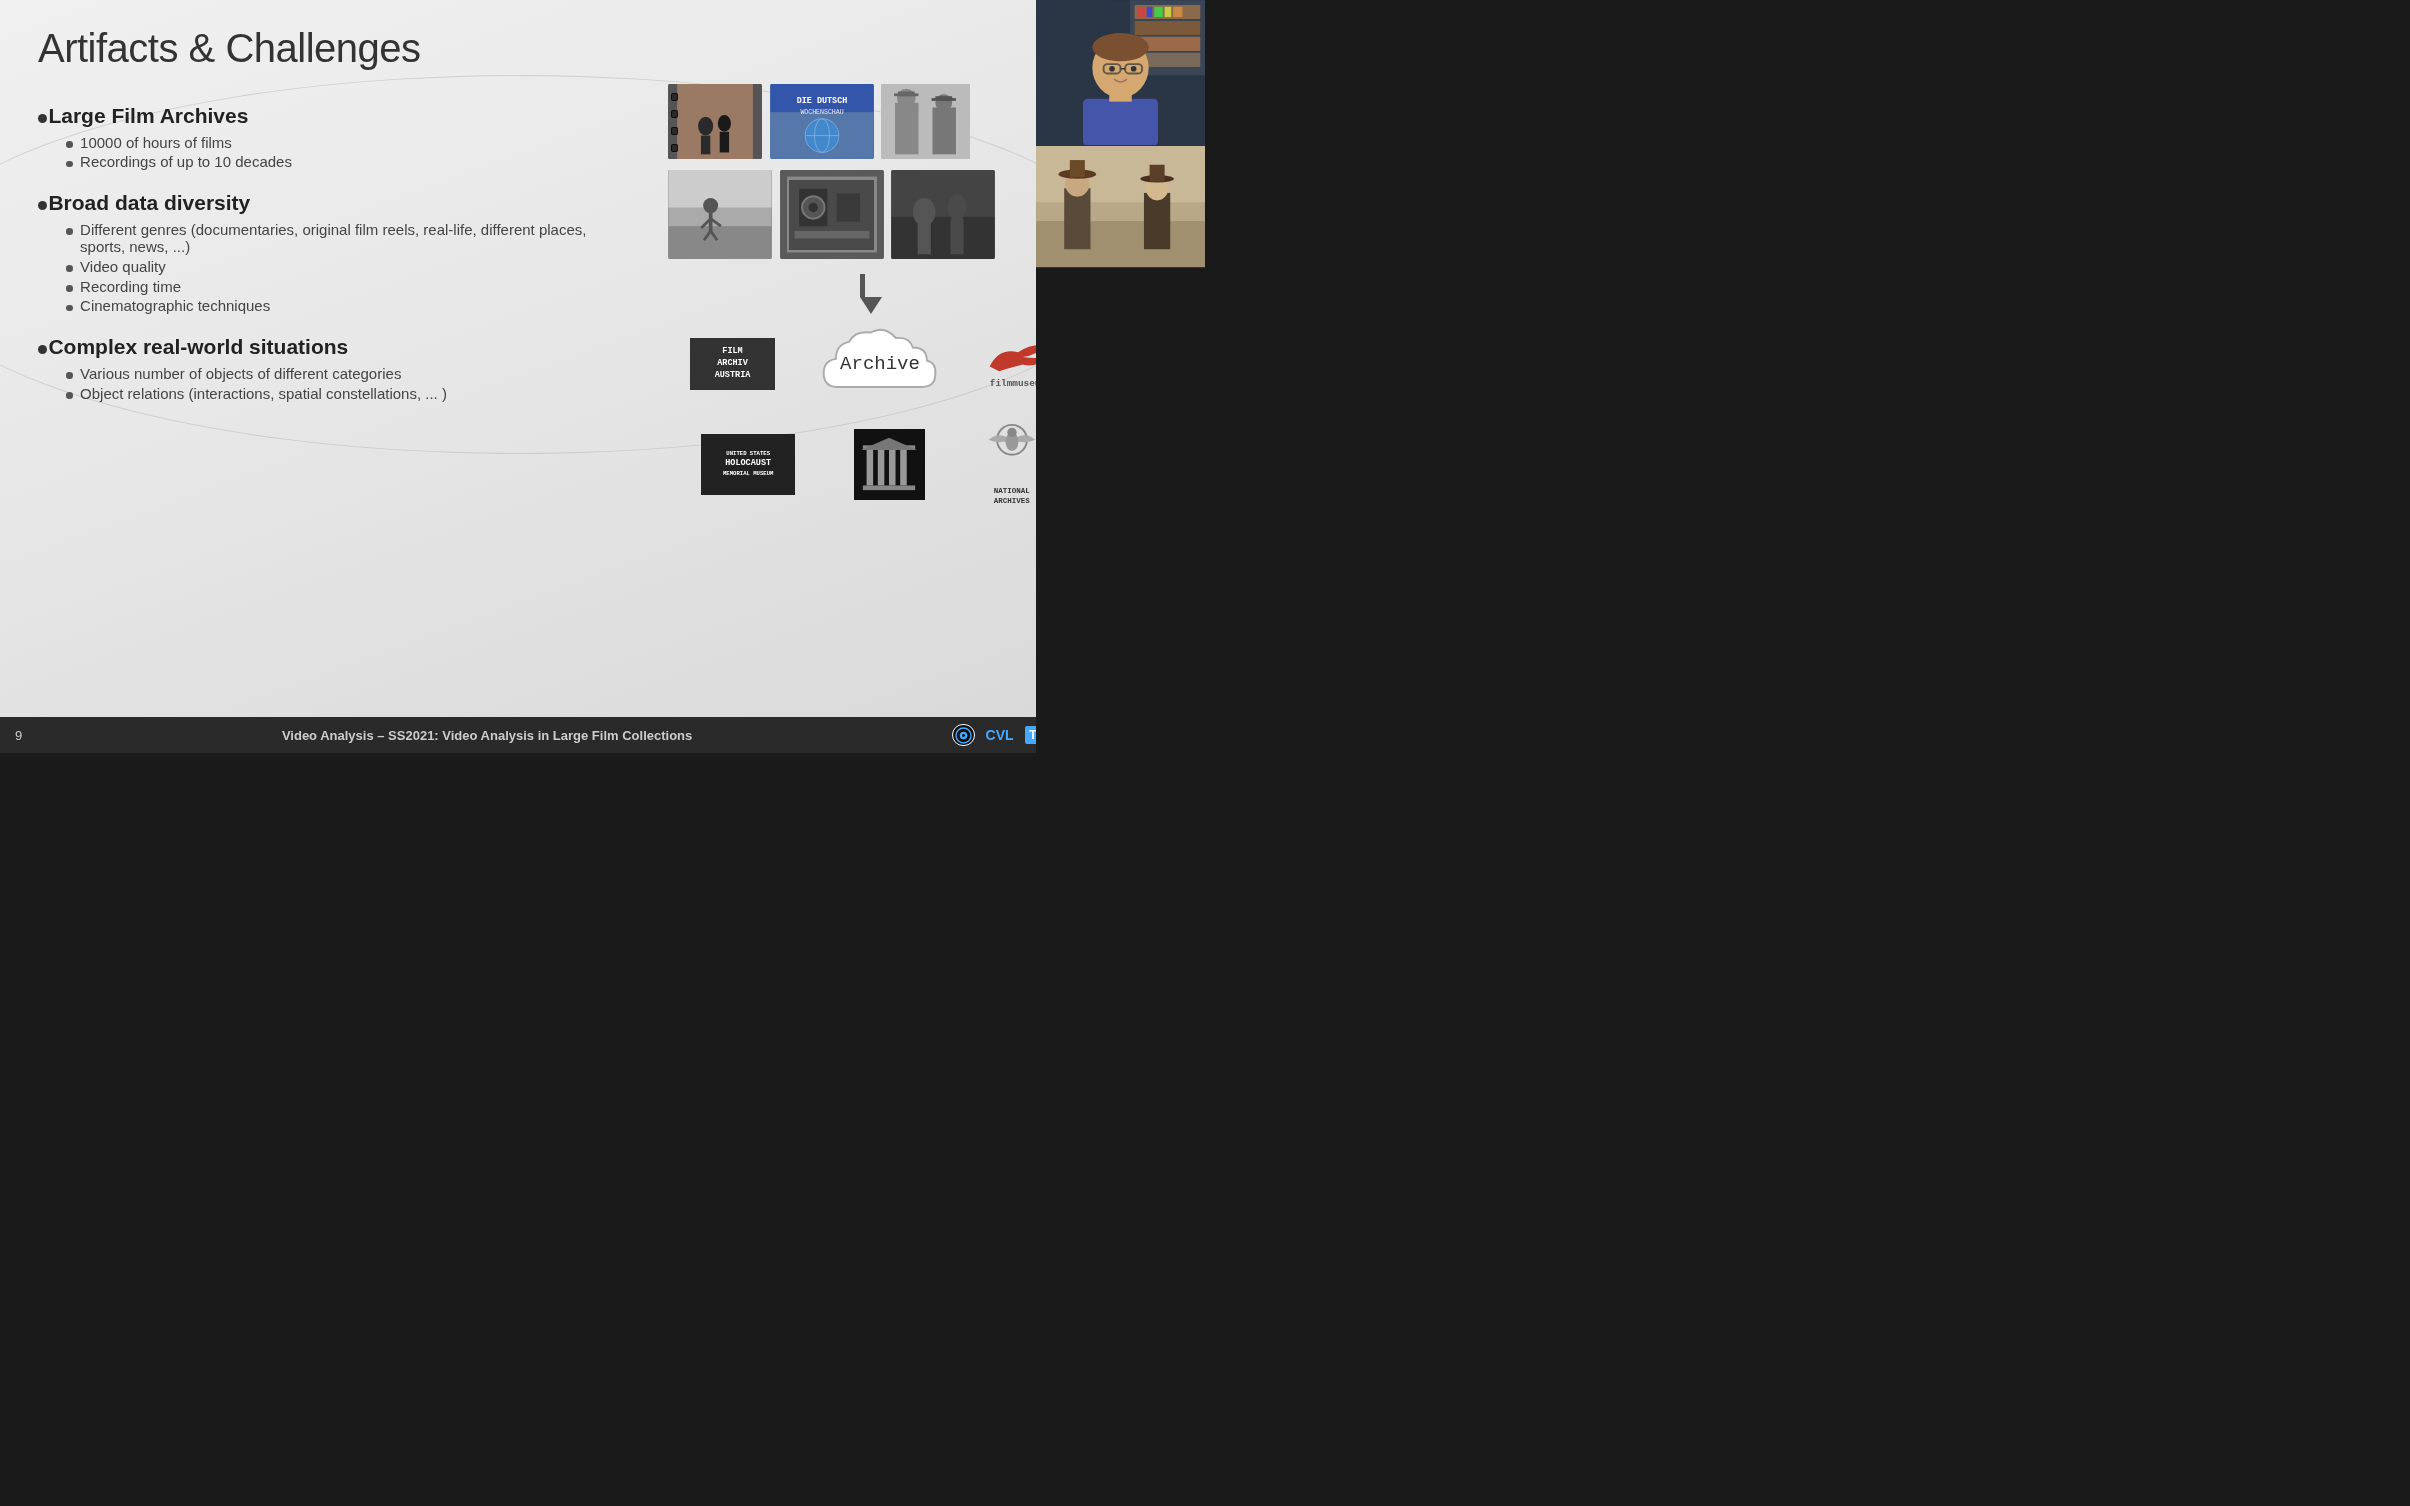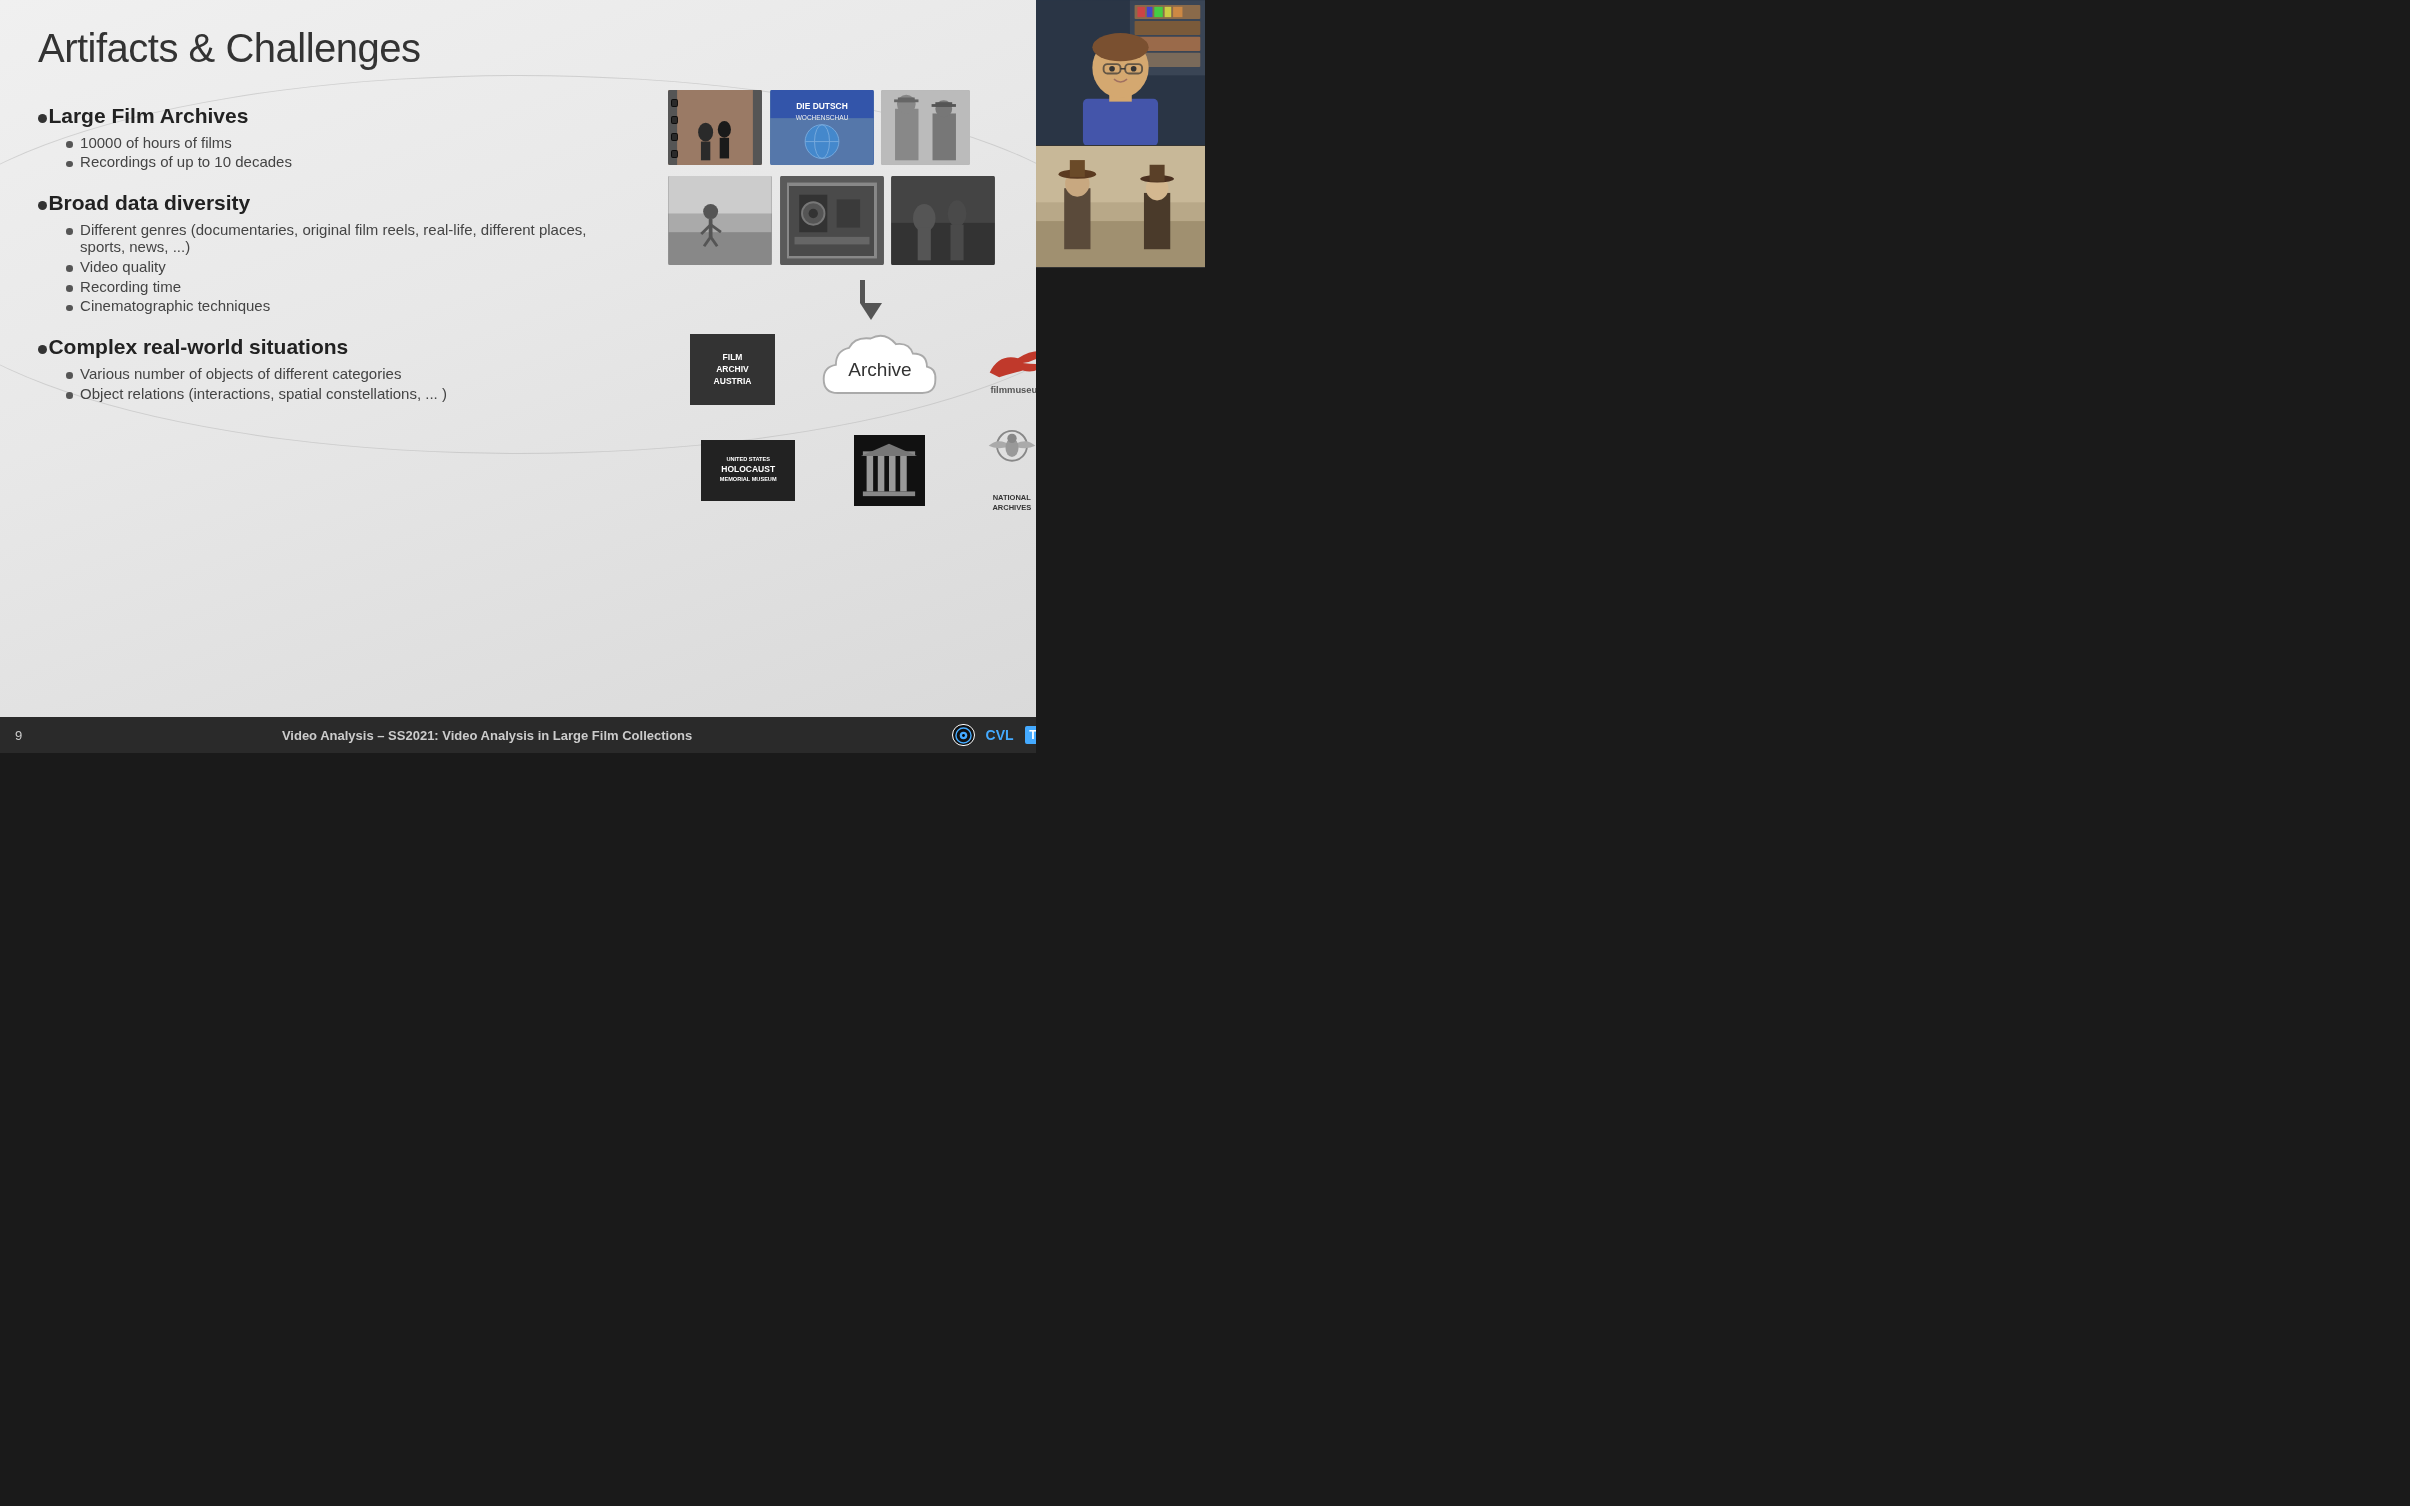--- a/index.html
+++ b/index.html
@@ -152,23 +152,24 @@
       color: #fff;
       font-weight: bold;
       font-size: 14px;
       padding: 1.9px 5.6px;
       border-radius: 1.9px;
     }
 
     
     .image-grid {
       position: absolute;
-      top: 90px;
+      top: 84px;
       right: 19px;
       width: 405px;
+      font-family: Liberation Mono, monospace;
     }
 
     
     .thumb-row {
       display: flex;
       gap: 7.5px;
       margin-bottom: 11.3px;
     }
 
     .film-thumb {
@@ -238,21 +239,21 @@
       width: 0;
       height: 0;
       border-left: 11.3px solid transparent;
       border-right: 11.3px solid transparent;
       border-top: 17px solid #555;
     }
 
     
     .film-archiv-box {
       width: 85px;
-      height: 71px;
+      height: 52px;
       background: #333;
       color: #fff;
       display: flex;
       flex-direction: column;
       align-items: center;
       justify-content: center;
       font-size: 9.4px;
       font-weight: bold;
       text-align: center;
       line-height: 1.3;

